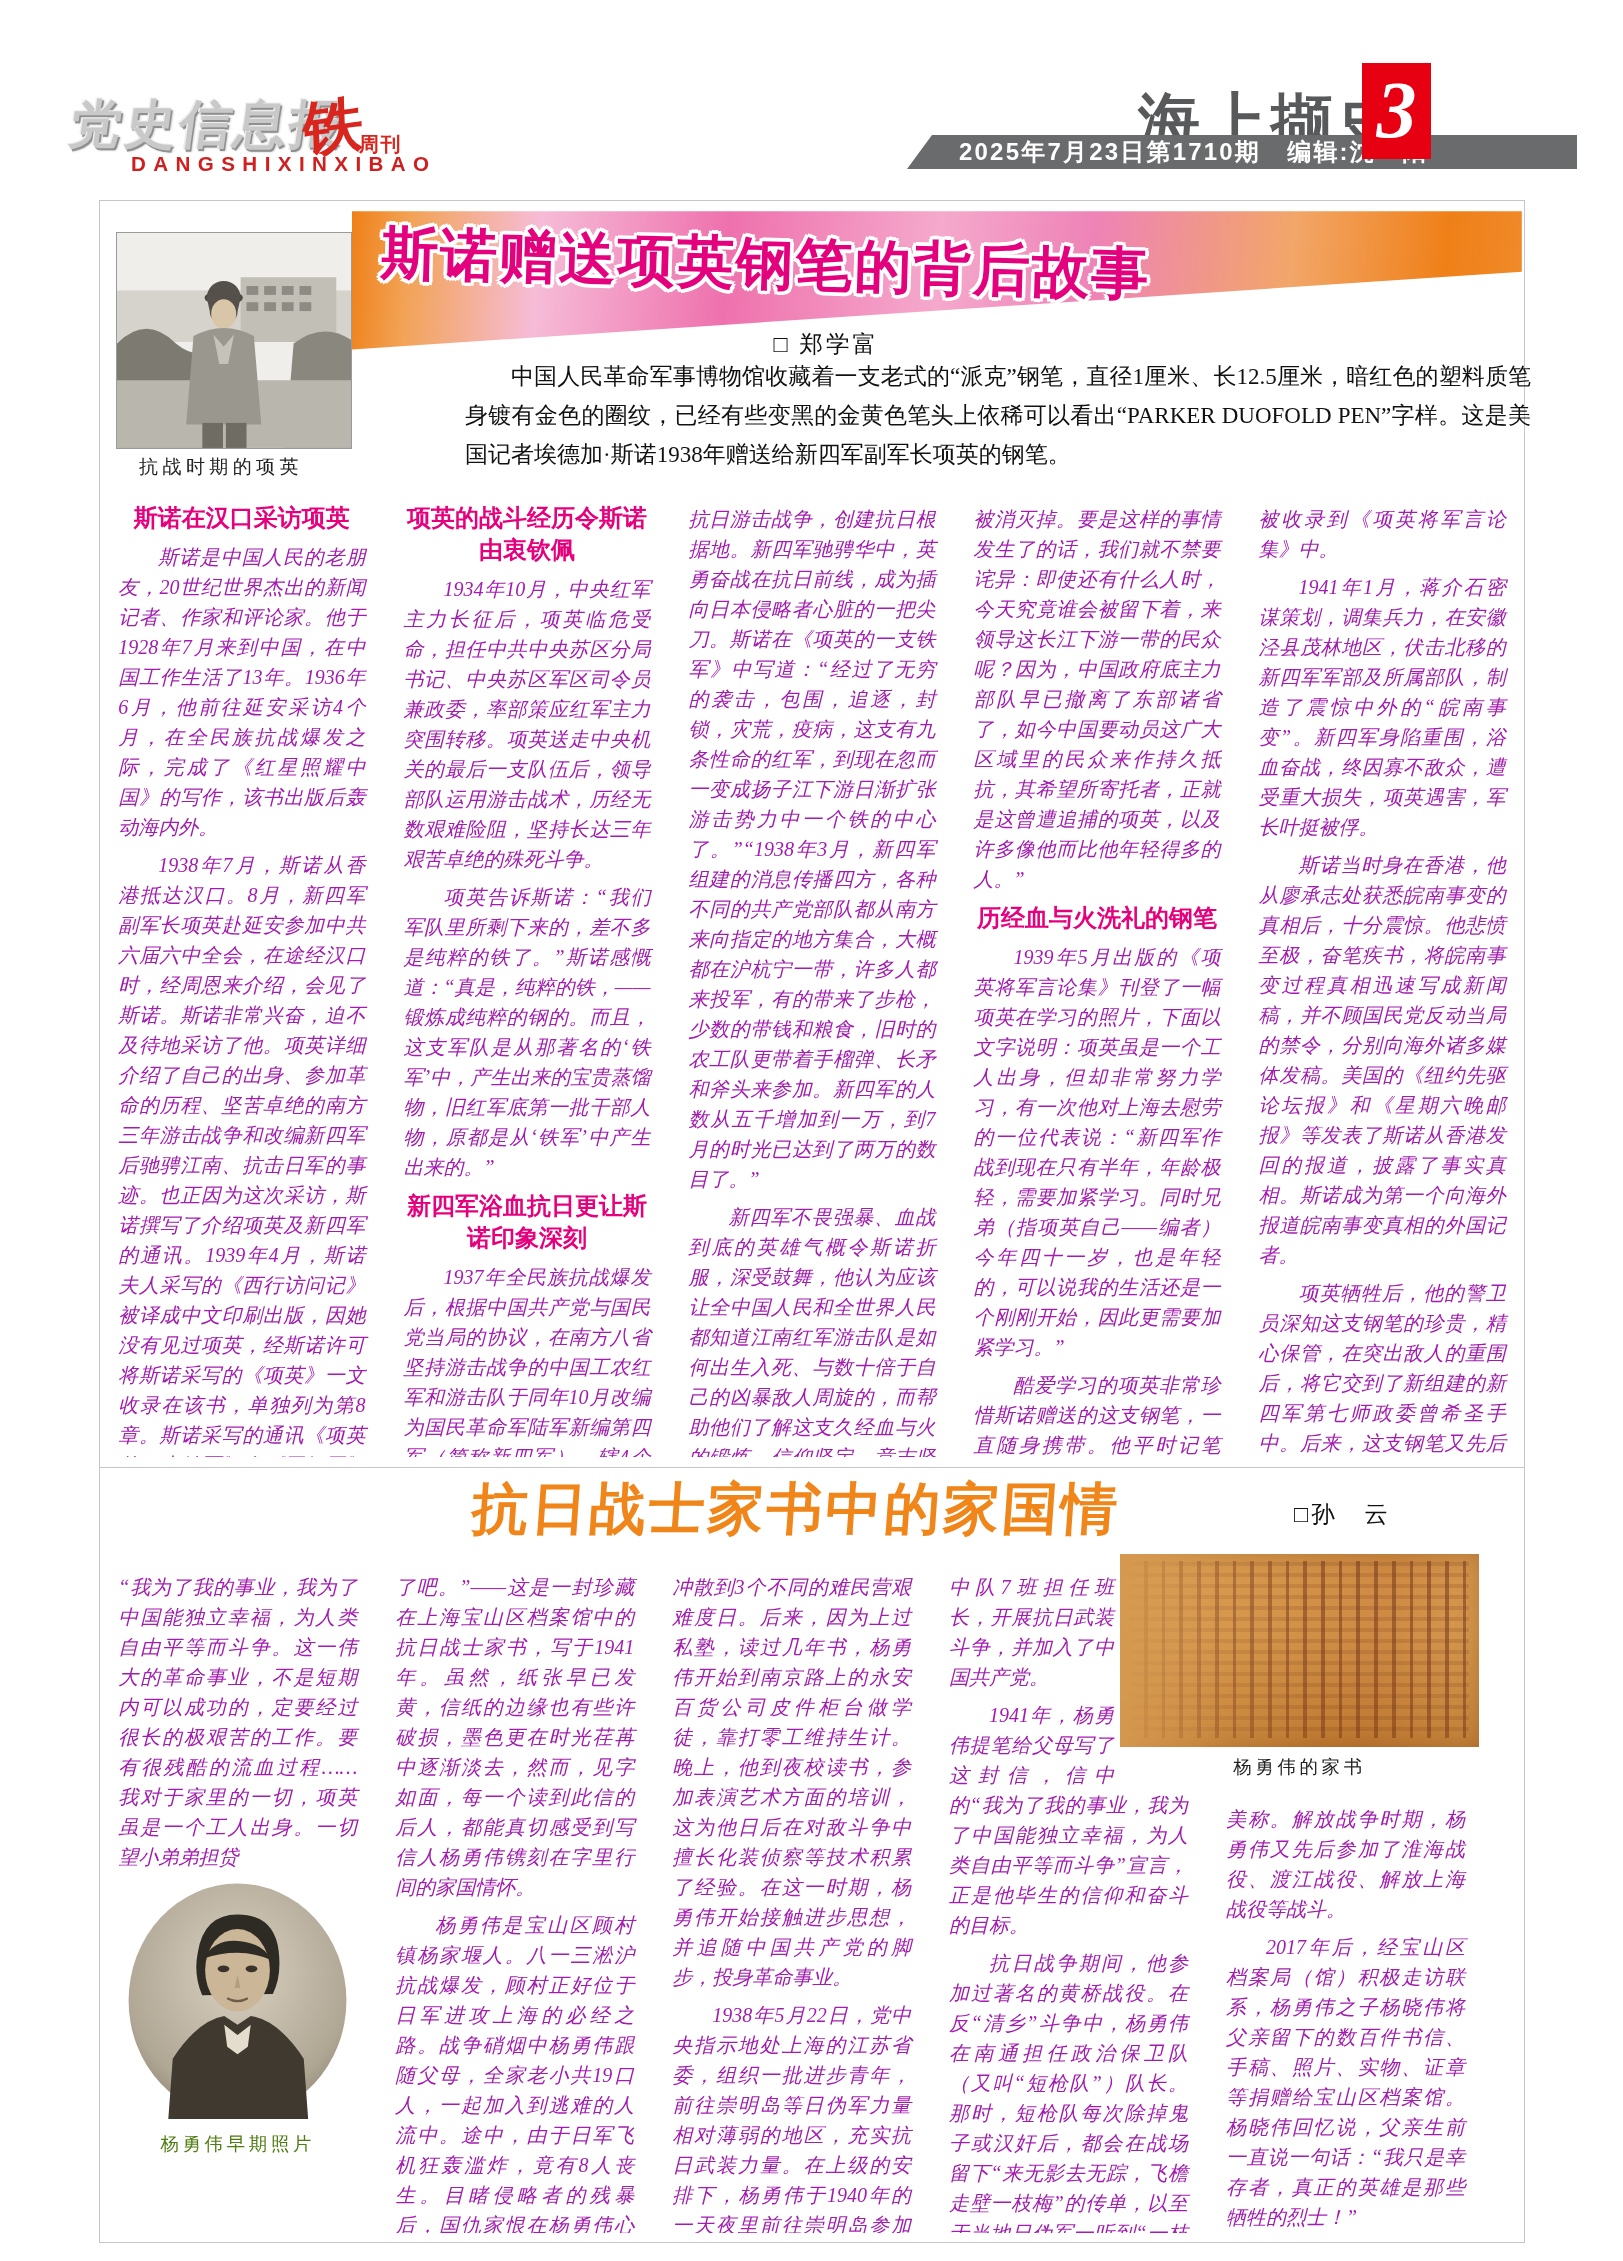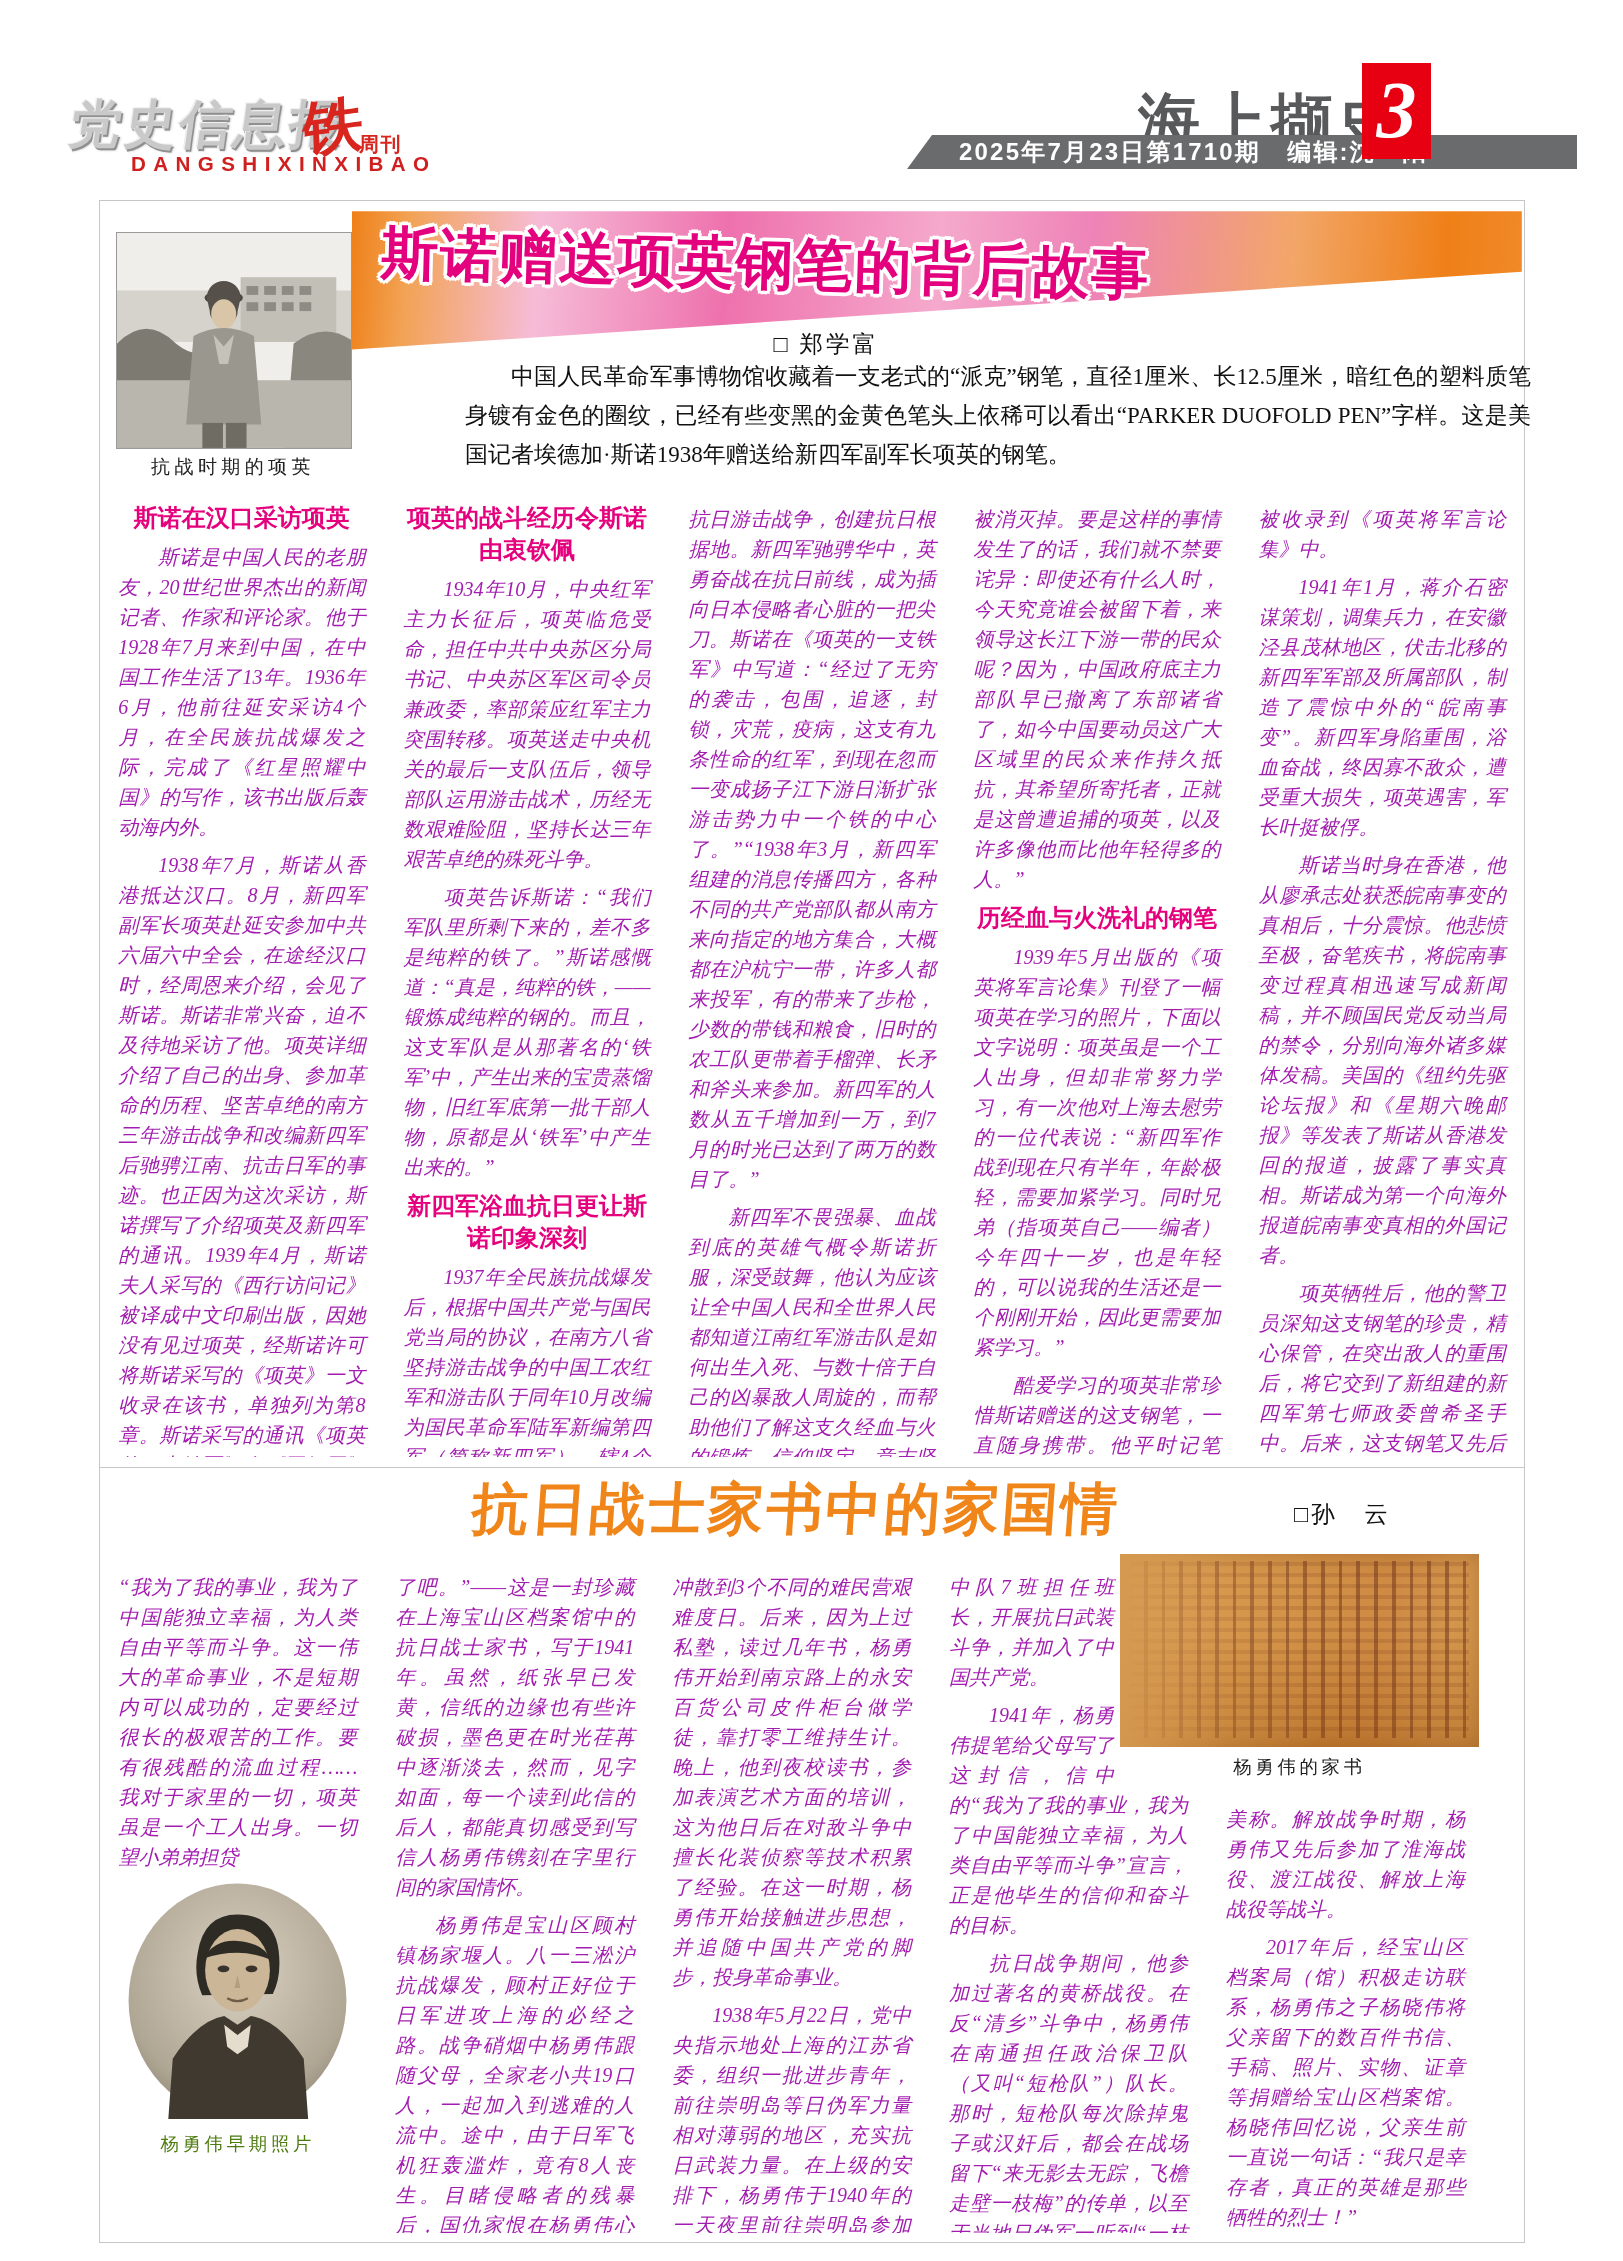--- a/index.html
+++ b/index.html
@@ -79,21 +79,21 @@
   }
   .t1-author{
     position:absolute; left:40%; width:22%; top:127px; text-align:center;
     font-size:23.6px; color:#111; letter-spacing:2.9px;
   }
   .t1-photo{
     position:absolute; left:16px; top:31px; width:234px; height:215px;
     border:0.7px solid #9a9a9a; background:#e9e8e4; overflow:hidden;
   }
   .t1-photo-caption{
-    position:absolute; left:16px; top:253px; width:234px; text-align:center;
+    position:absolute; left:4px; top:253px; width:234px; text-align:center;
     font-size:19px; letter-spacing:4.4px; color:#222;
   }
   .t1-intro{
     position:absolute; left:365px; top:156px; width:1066px;
     font-size:23px; line-height:39px; text-align:justify; text-indent:2em; color:#111;
   }
   
   .cols{position:absolute; left:10.3px; right:10.3px; display:flex; gap:22px;}
   .a1-cols{top:295px; bottom:10.3px;}
   .a2-cols{top:96px; bottom:8.8px; right:51px;}

